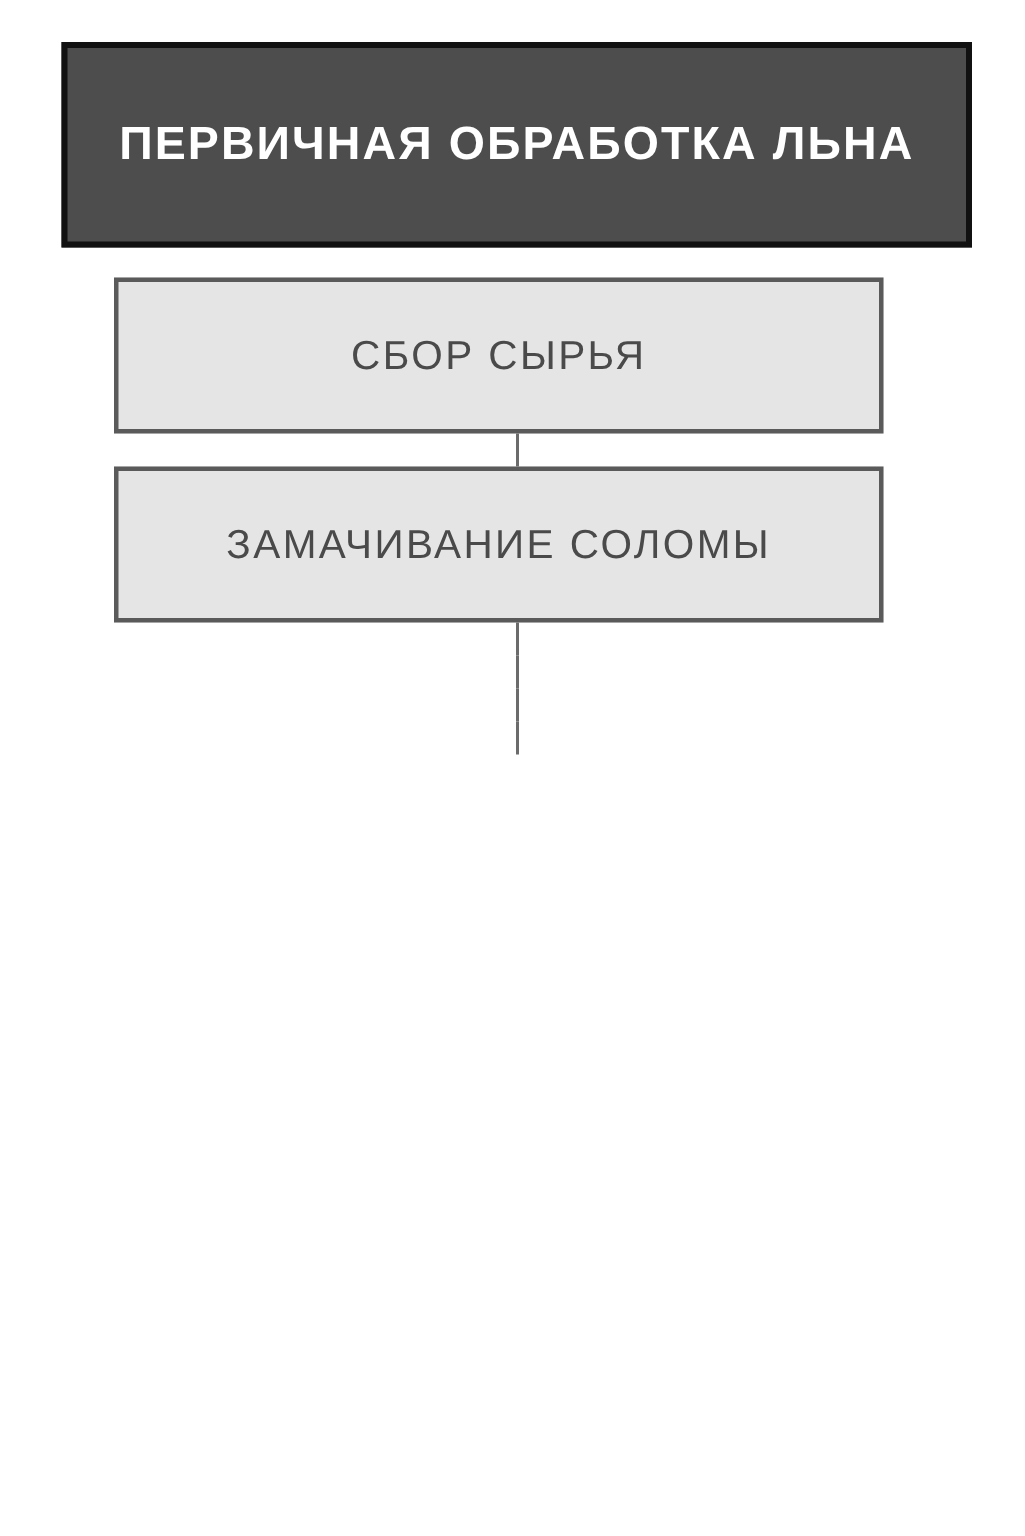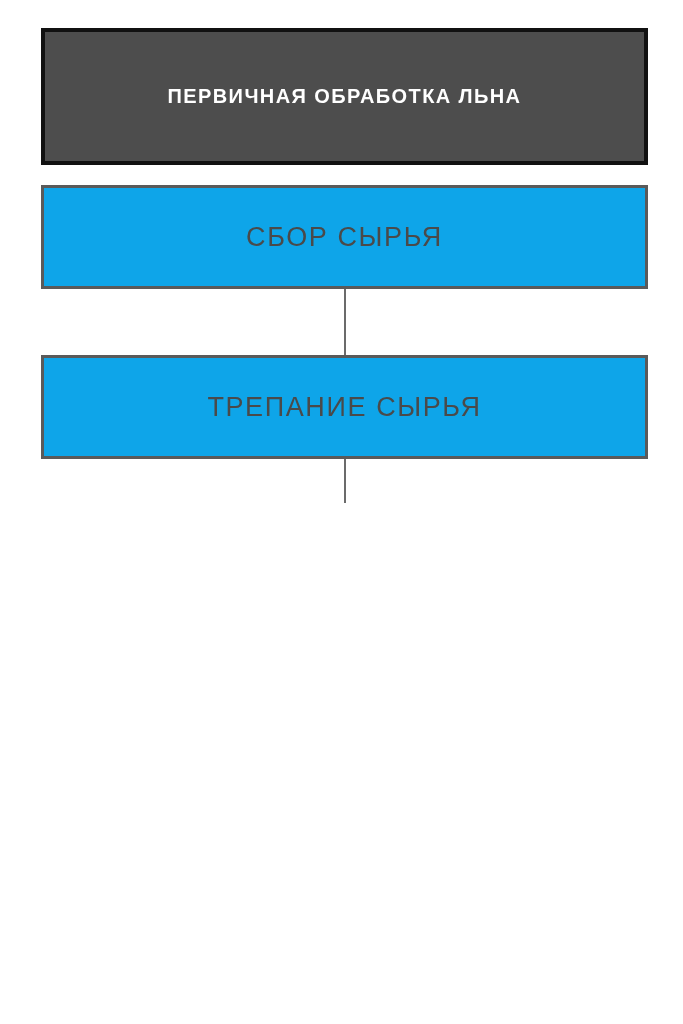--- a/index.html
+++ b/index.html
@@ -37,39 +37,40 @@
     height: 137px;
     background: #4d4d4d;
     border: 4px solid #111111;
     display: flex;
     align-items: center;
     justify-content: center;
     text-align: center;
   }
   .node-header .node-text {
     color: #ffffff;
-    font-size: 20px;
+    font-size: 31px;
     font-weight: 700;
     letter-spacing: 1.4px;
     line-height: 1.38;
     text-transform: uppercase;
     padding: 0 18px;
   }
 
   
   .node-step {
     box-sizing: border-box;
-    width: 607px;
+    width: 513px;
     height: 104px;
-    background: #0ea5e9;
+    background: #e5e5e5;
     border: 3px solid #5a5a5a;
     display: flex;
     align-items: center;
     justify-content: center;
     text-align: center;
+    margin-left: 35px;
   }
   .node-step .node-text {
     color: #4a4a4a;
     font-size: 27px;
     font-weight: 400;
     letter-spacing: 1.6px;
     line-height: 1.2;
     text-transform: uppercase;
     padding: 0 16px;
     white-space: nowrap;
@@ -110,33 +111,33 @@
     </div>
 
     <div class="node-step">
       <span class="node-text">СБОР СЫРЬЯ</span>
     </div>
 
     <div class="connector">
       <span class="connector-line"></span>
     </div>
 
+    <div class="node-step">
+      <span class="node-text">ЗАМАЧИВАНИЕ СОЛОМЫ</span>
+    </div>
 
     <div class="connector">
       <span class="connector-line"></span>
     </div>
 
 
     <div class="connector">
       <span class="connector-line"></span>
     </div>
 
-    <div class="node-step">
-      <span class="node-text">ТРЕПАНИЕ СЫРЬЯ</span>
-    </div>
 
     <div class="connector">
       <span class="connector-line"></span>
     </div>
 
 
     <div class="connector">
       <span class="connector-line"></span>
     </div>
 

